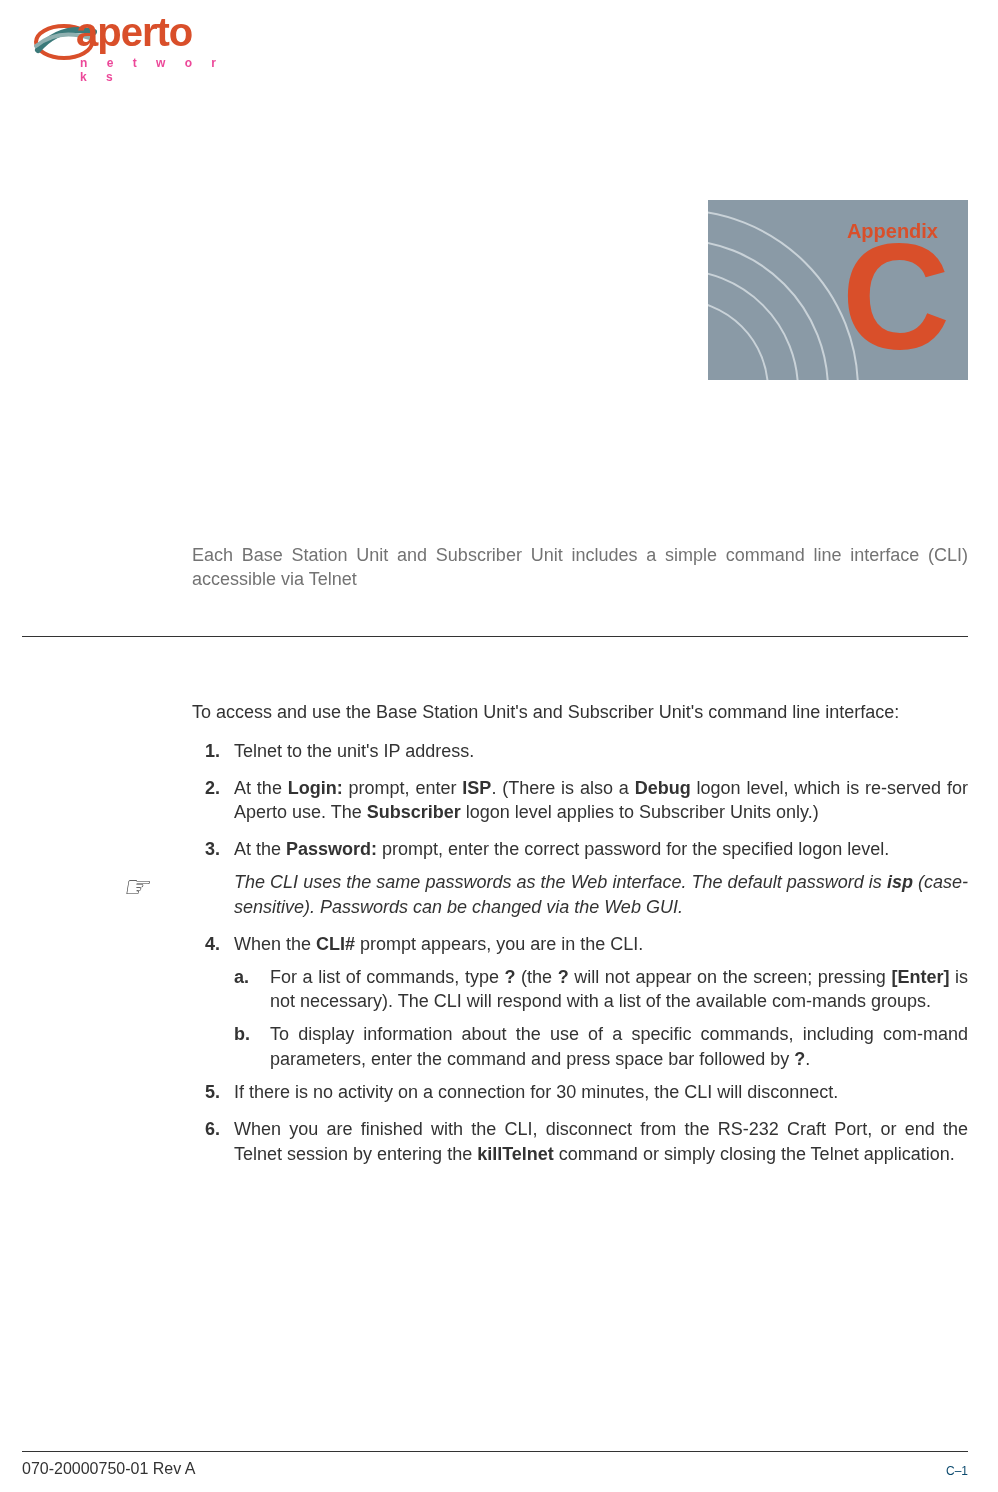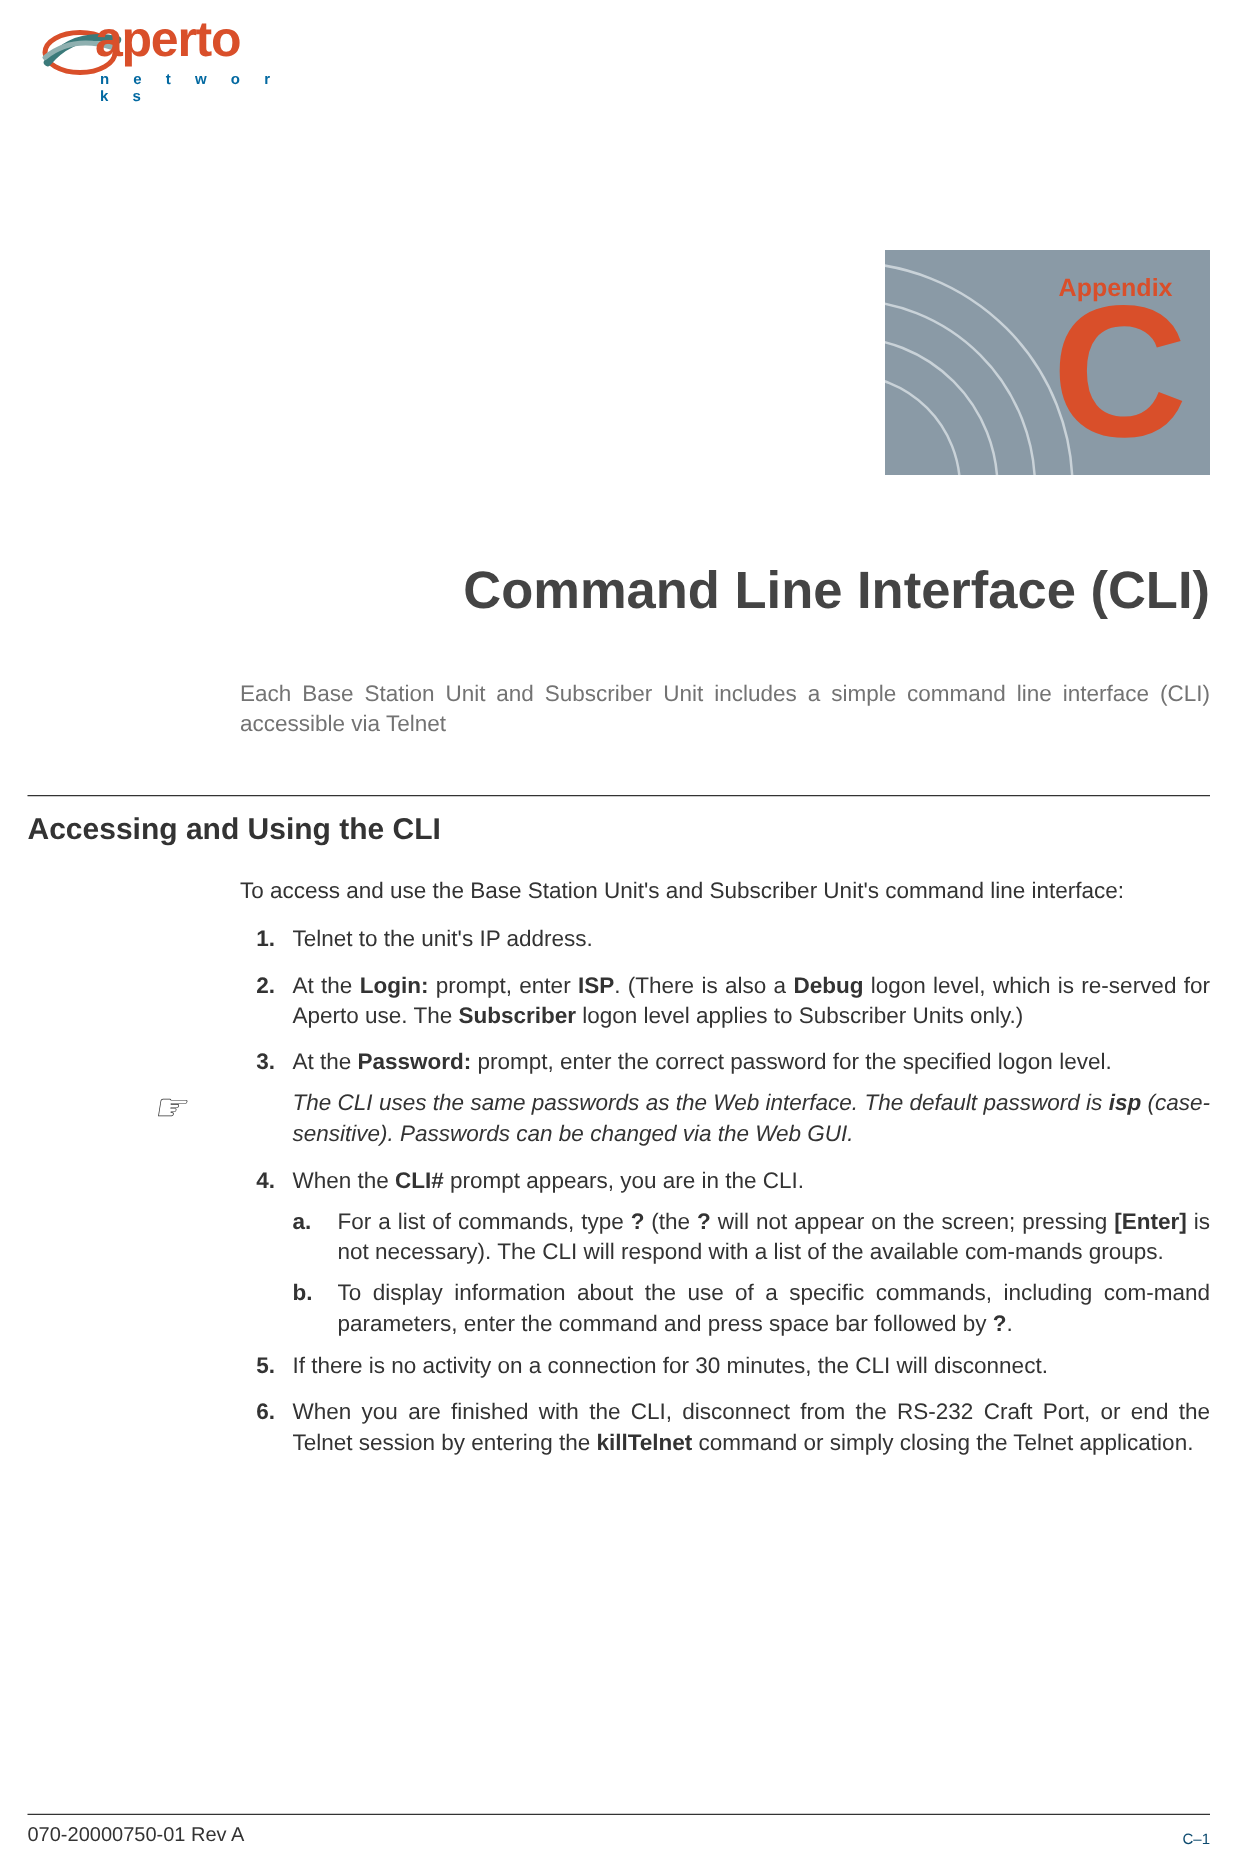--- a/index.html
+++ b/index.html
@@ -42,21 +42,21 @@
     font-weight: 700;
     color: #d94f2a;
     letter-spacing: -1px;
   }
   .logo-sub {
     position: absolute;
     left: 50px;
     top: 48px;
     font-size: 12px;
     letter-spacing: 8px;
-    color: #0369a1;
+    color: #ec4899;
     font-weight: 600;
   }
   .appendix-box {
     position: absolute;
     right: 30px;
     top: 200px;
     width: 260px;
     height: 180px;
     background: #8a9aa6;
     overflow: hidden;
@@ -215,26 +215,24 @@
     <svg width="260" height="180">
       <circle cx="-30" cy="190" r="180" fill="none" stroke="#c9d2d8" stroke-width="2"></circle>
       <circle cx="-30" cy="190" r="150" fill="none" stroke="#c9d2d8" stroke-width="2"></circle>
       <circle cx="-30" cy="190" r="120" fill="none" stroke="#c9d2d8" stroke-width="2"></circle>
       <circle cx="-30" cy="190" r="90" fill="none" stroke="#c9d2d8" stroke-width="2"></circle>
     </svg>
     <div class="appendix-label">Appendix</div>
     <div class="appendix-letter">C</div>
   </div>
 
-  <div class="title">Command Line Interface (CLI)</div>
 
   <div class="intro">Each Base Station Unit and Subscriber Unit includes a simple command line interface (CLI) accessible via Telnet</div>
 
   <div class="divider"></div>
-  <div class="h2">Accessing and Using the CLI</div>
 
   <div class="body-block">
 
     <div style="margin-bottom:14px;">To access and use the Base Station Unit's and Subscriber Unit's command line interface:</div>
 
     <div class="ol-item">
       <div class="ol-num">1.</div>
       <div class="ol-text">Telnet to the unit's IP address.</div>
     </div>
 

